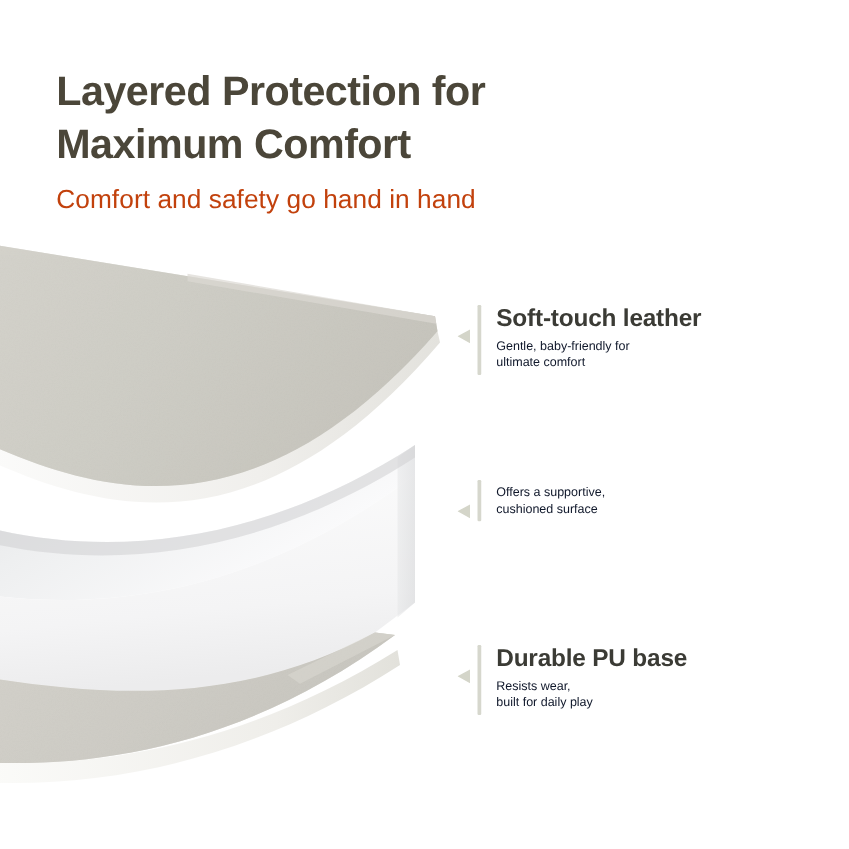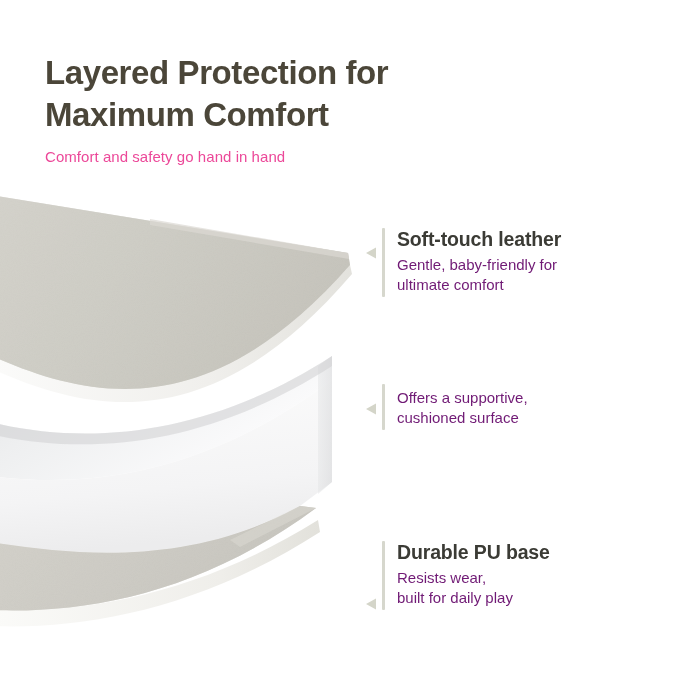--- a/index.html
+++ b/index.html
@@ -33,23 +33,23 @@
   #page-title {
     font-size: 33px;
     font-weight: 700;
     line-height: 1.26;
     letter-spacing: -0.4px;
     color: #4b4639;
     margin: 0;
     white-space: pre-line;
   }
   #page-subtitle {
-    font-size: 15px;
+    font-size: 21px;
     font-weight: 400;
-    color: #ec4899;
+    color: #c2410c;
     margin: 13px 0 0 0;
     letter-spacing: 0.05px;
   }
 
   
   #product-illustration {
     position: absolute;
     left: 0;
     top: 190px;
     width: 360px;
@@ -60,23 +60,23 @@
   }
 
   
   .callout {
     position: absolute;
     left: 366px;
     width: 300px;
     display: flex;
     align-items: flex-start;
   }
-  #callout-0 { top: 228px; }
+  #callout-0 { top: 244px; }
   #callout-1 { top: 384px; }
-  #callout-2 { top: 541px; align-items: flex-end; }
+  #callout-2 { top: 516px; }
 
   .callout-arrow {
     width: 11px;
     height: 12px;
     margin-top: 19px;
     flex: 0 0 auto;
   }
   .callout-arrow svg { display: block; }
 
   .callout-rule {
@@ -95,23 +95,23 @@
   }
   .callout-title {
     font-size: 19.5px;
     font-weight: 700;
     color: #3b3b35;
     letter-spacing: -0.15px;
     line-height: 1.18;
     margin: 0;
   }
   .callout-desc {
-    font-size: 15px;
+    font-size: 10px;
     font-weight: 400;
-    color: #701a75;
+    color: #0f172a;
     line-height: 1.33;
     margin: 4px 0 0 0;
     white-space: pre-line;
   }
 </style>
 </head>
 <body>
 
 <div id="canvas">
 

